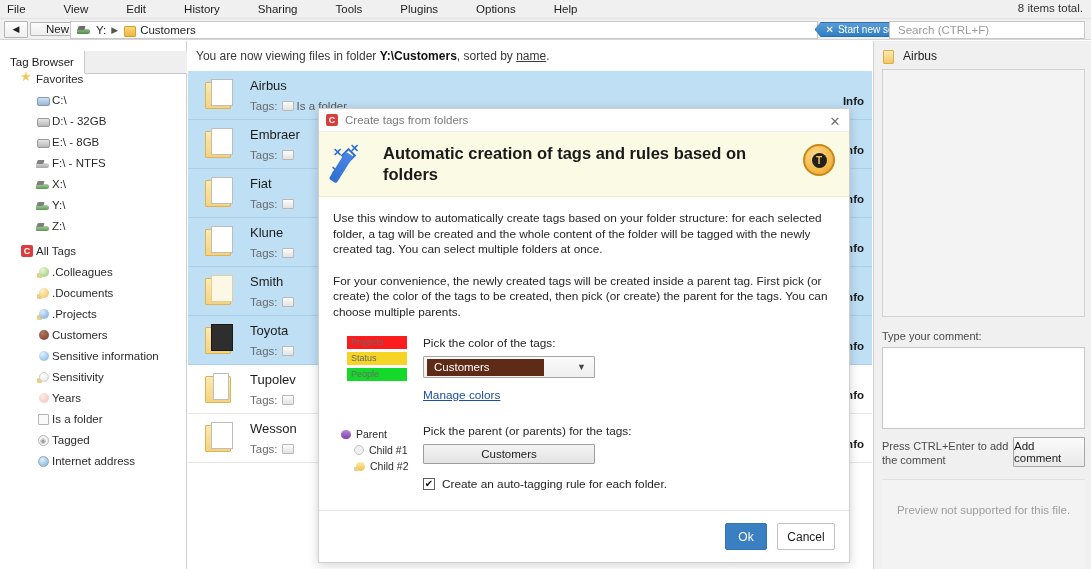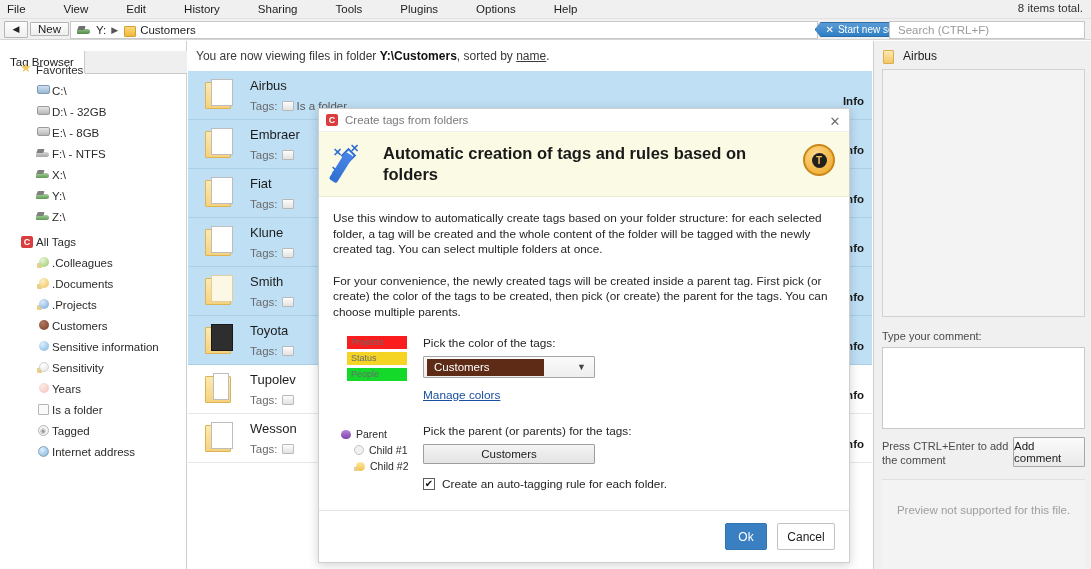--- a/index.html
+++ b/index.html
@@ -36,21 +36,21 @@
     display: flex; align-items: center;
   }
   .nav-back {
     width: 24px; height: 17px; margin-left: 4px;
     background: linear-gradient(#fdfdfd,#efefef);
     border: 1px solid #b5b5b5; border-radius: 1px;
     display: flex; align-items: center; justify-content: center;
     font-size: 9px; color: #222; cursor: pointer;
   }
   .new-btn {
-    height: 14px; margin-left: 2px; padding: 0 7px;
+    height: 14px; margin-left: 2px; padding: 0 15px;
     background: linear-gradient(#fdfdfd,#eeeeee);
     border: 1px solid #b5b5b5; border-radius: 1px;
     display: flex; align-items: center;
     font-size: 11.5px; color: #1b1b1b; cursor: pointer;
   }
   .crumbbar {
     position: absolute; left: 70px; top: 21px; width: 748px; height: 18px;
     background: #ffffff; border: 1px solid #c8c8c8;
     display: flex; align-items: center; padding-left: 6px; gap: 5px;
   }
@@ -111,21 +111,21 @@
   }
   .tab-active {
     position: absolute; left: 0; top: 0; height: 23px; padding: 0 10px;
     background: #ffffff; border-right: 1px solid #c9c9c9;
     border-bottom: 1px solid #ffffff;
     display: flex; align-items: center; font-size: 11.5px; color: #1a1a1a;
     cursor: pointer;
   }
   .tree { position: absolute; left: 0; top: 23px; width: 186px; }
   .tree-row {
-    display: flex; align-items: flex-start; height: 21px;
+    display: flex; align-items: flex-end; height: 21px;
     font-size: 11.5px; color: #2b2b2b; cursor: pointer;
   }
   .tree-row .tico { width: 18px; display:flex; align-items:center; justify-content:center; }
   .lvl1 { padding-left: 18px; }
   .lvl2 { padding-left: 34px; }
 
   .ic-star { width:12px; height:12px; position:relative; }
   .ic-star::before{
     content:'★'; position:absolute; left:-1px; top:-4px; font-size:13px; color:#f2c75c;
   }

